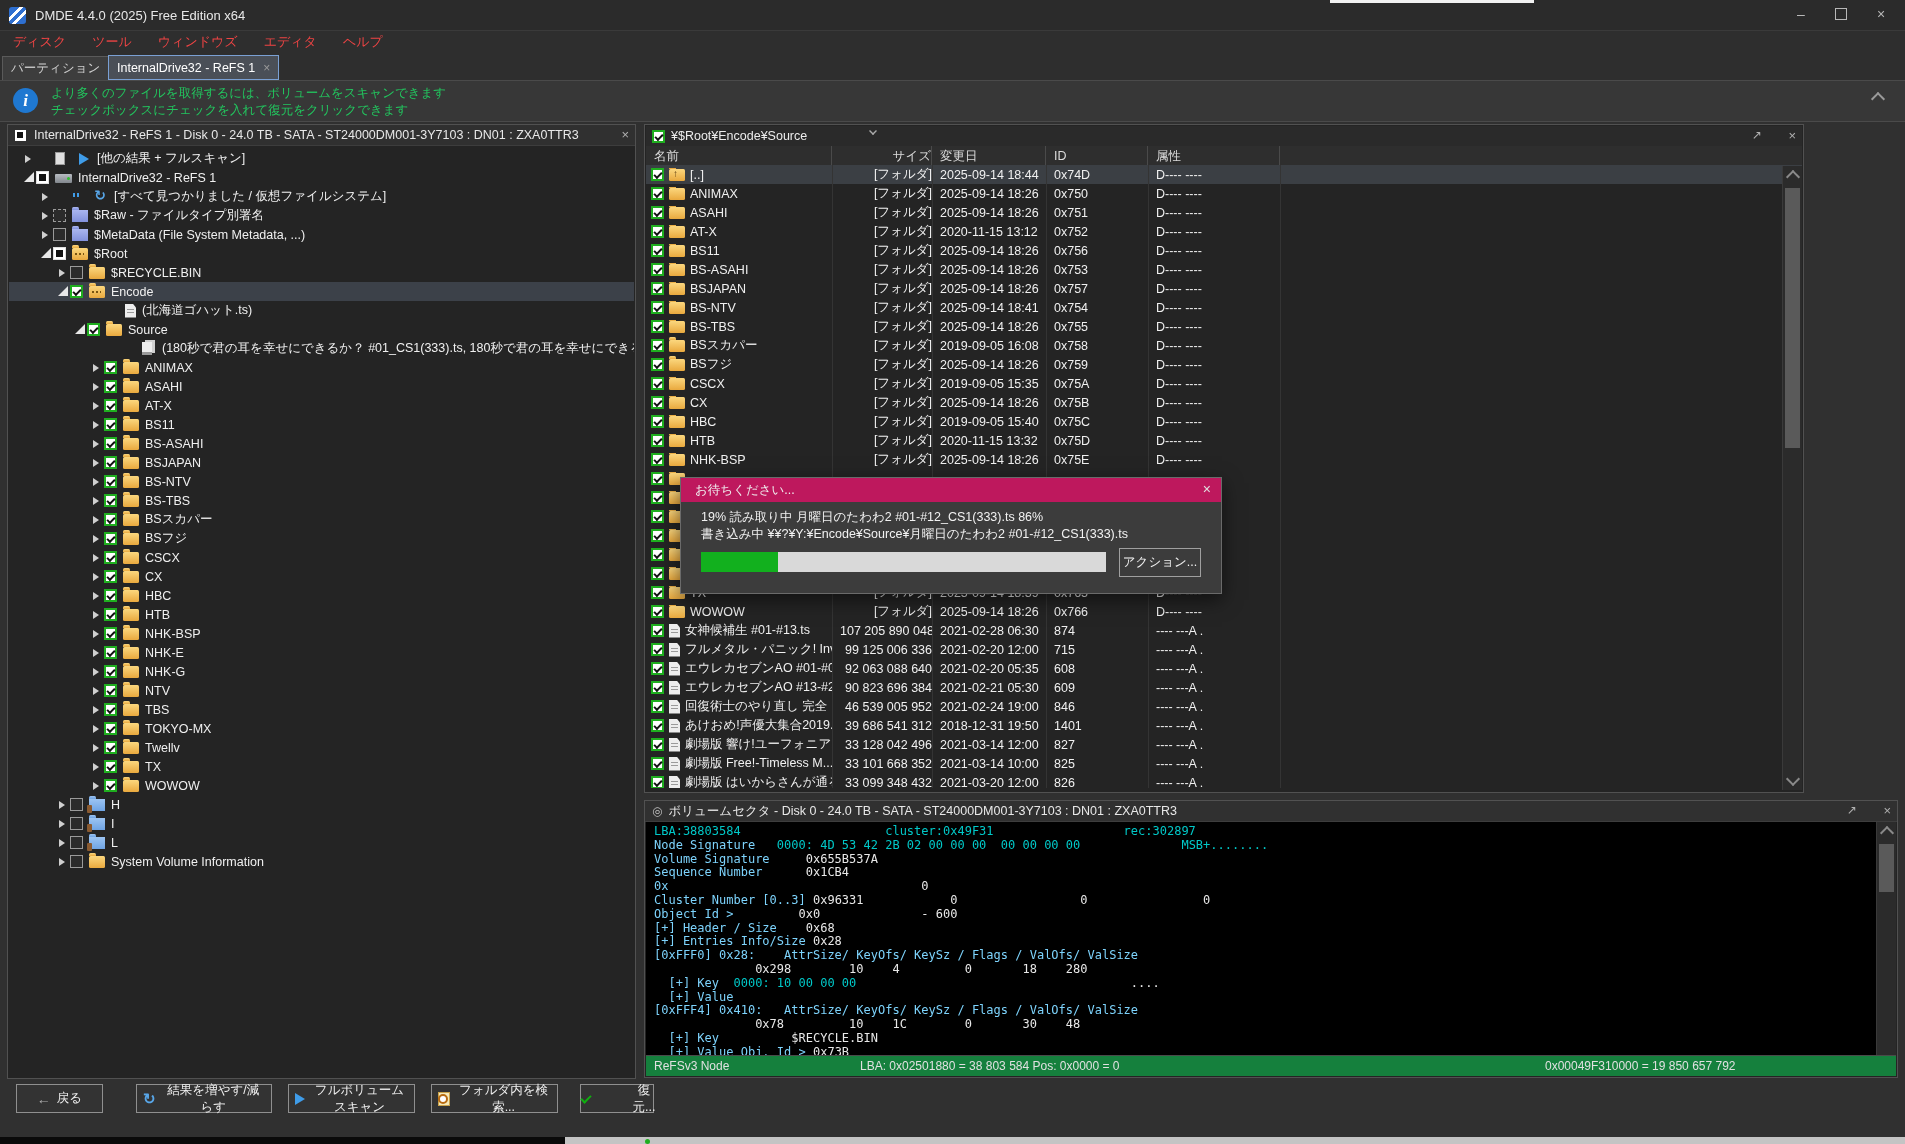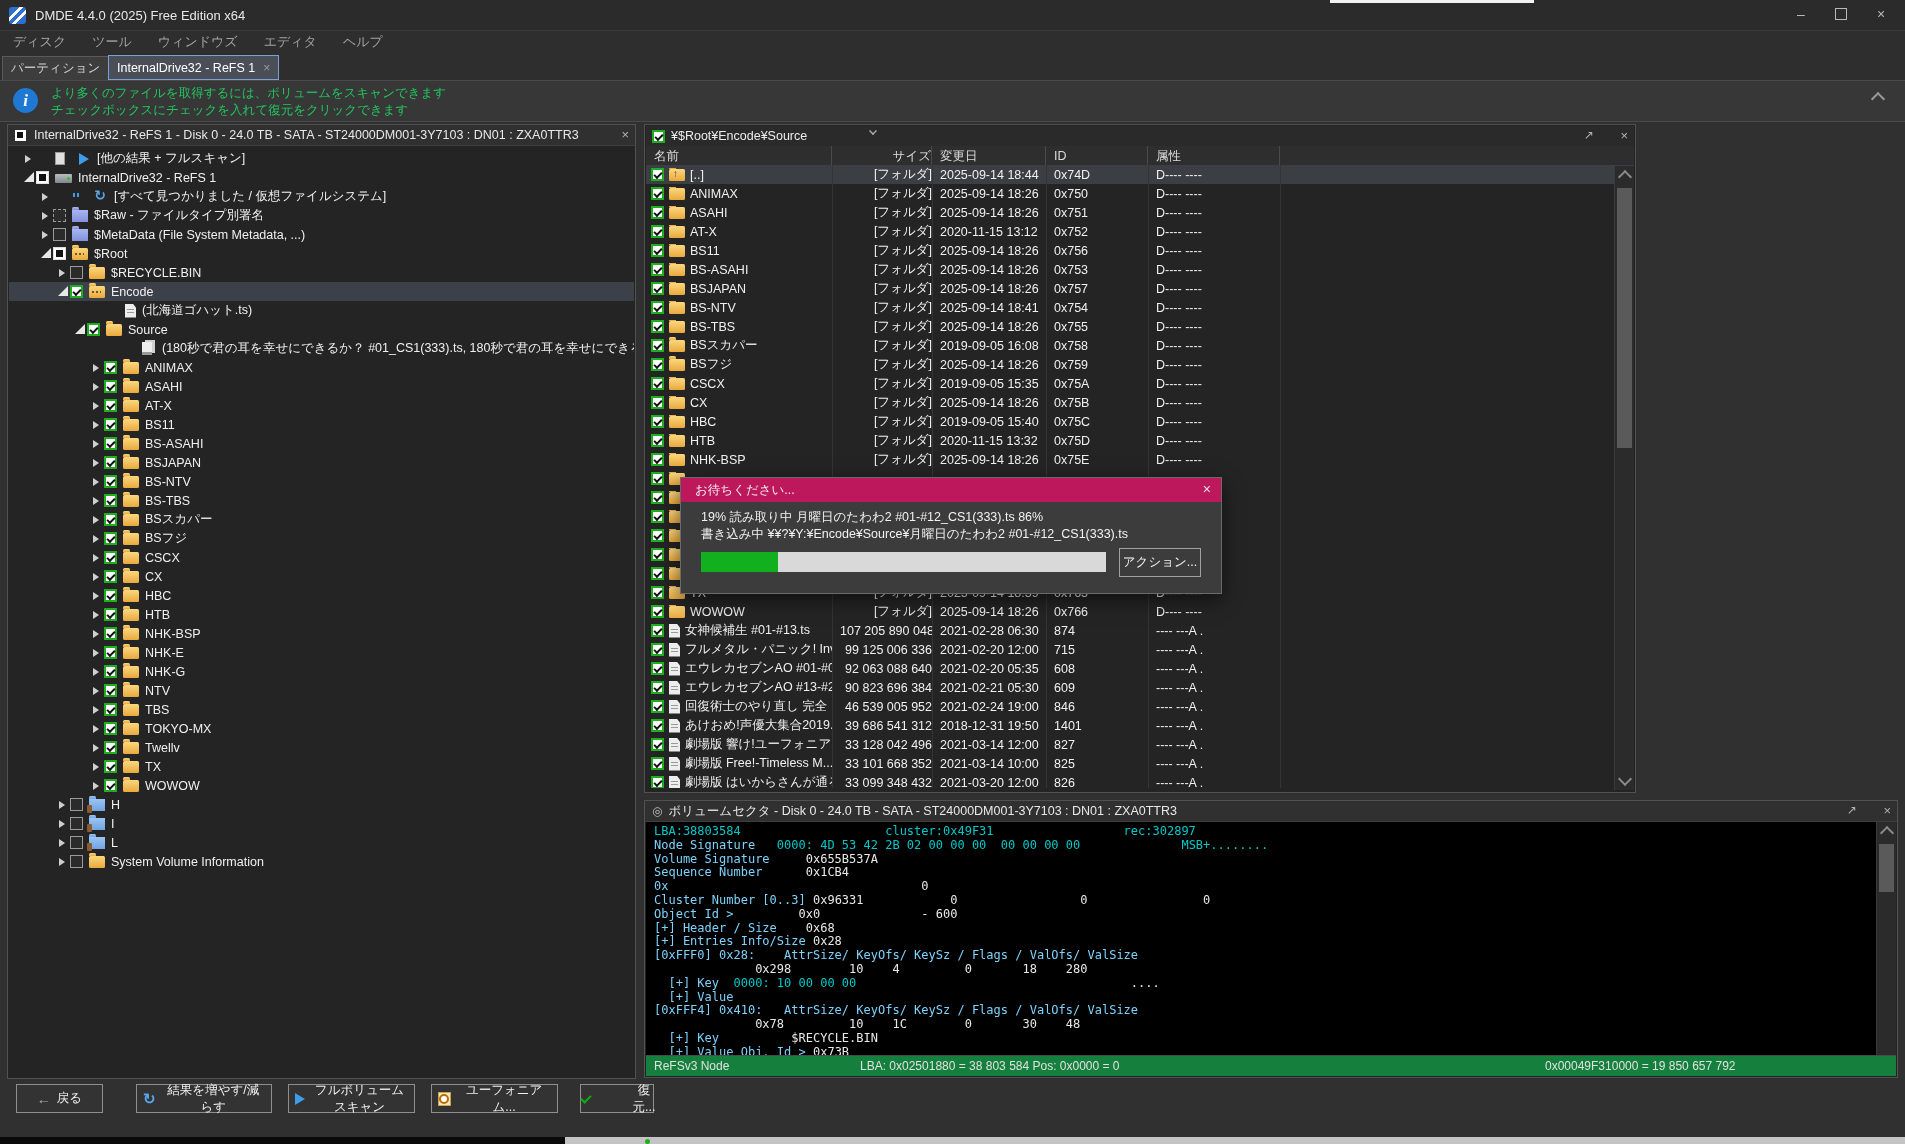--- a/index.html
+++ b/index.html
@@ -9,37 +9,37 @@
   #titlebar{left:0;top:0;width:1905px;height:30px;background:#2b2b2b;display:flex;align-items:center;border-bottom:1px solid #3a3a3a;}
   #appicon{width:17px;height:17px;margin:0 9px 0 9px;background:#2e6fd0;border-radius:3px;
     background-image:linear-gradient(135deg,transparent 30%,#fff 30%,#fff 42%,transparent 42%,transparent 58%,#fff 58%,#fff 70%,transparent 70%);}
   #apptitle{font-size:13px;color:#e8e8e8;}
   .wbtn{width:40px;height:28px;display:flex;align-items:center;justify-content:center;color:#b8b8b8;font-size:14px;}
   #winbtns{position:absolute;right:4px;top:0;display:flex;}
   .wboxicon{width:10px;height:10px;border:1px solid #b8b8b8;}
   #topstrip{left:1330px;top:0;width:204px;height:3px;background:#f2f2f2;}
   
   #menubar{left:0;top:31px;width:1905px;height:22px;background:#2e2e2e;display:flex;align-items:center;}
-  .menu-item{padding:0 13px;font-size:13px;color:#a3a3a3;font-family:Liberation Serif, serif;}
+  .menu-item{padding:0 13px;font-size:13px;color:#ef4444;font-family:Liberation Serif, serif;}
   
   #tabbar{left:0;top:53px;width:1905px;height:27px;background:#2e2e2e;border-bottom:1px solid #474747;}
   .tab{position:absolute;bottom:0;height:23px;display:flex;align-items:center;padding:0 8px;font-size:12.5px;
     background:#3d3d3d;border:1px solid #5a5a5a;border-bottom:none;color:#cfcfcf;}
   .tab.active{background:#4a4f57;border:1px solid #7aa0d4;color:#fff;}
   .tab-close{margin-left:8px;color:#9a9a9a;font-size:12px;}
   
   #banner{left:0;top:80px;width:1905px;height:40px;background:#373737;border-top:1px solid #4a4a4a;border-bottom:1px solid #4a4a4a;}
   #infoicon{position:absolute;left:13px;top:7px;width:25px;height:25px;border-radius:50%;background:#1f78d1;color:#fff;
     font-family:"Liberation Serif",serif;font-style:italic;font-weight:bold;font-size:17px;display:flex;align-items:center;justify-content:center;}
   .banner-line{position:absolute;left:51px;font-size:12.5px;color:#22c55e;}
   #banner-chevron{position:absolute;right:22px;top:13px;width:8px;height:8px;border-top:2px solid #9a9a9a;border-left:2px solid #9a9a9a;transform:rotate(45deg);}
   
   .panel{position:absolute;background:#242424;border:1px solid #515151;box-sizing:border-box;}
   #treePanel{left:7px;top:124px;width:629px;height:955px;}
-  #filePanel{left:644px;top:124px;width:992px;height:669px;}
+  #filePanel{left:644px;top:124px;width:1160px;height:669px;}
   #hexPanel{left:644px;top:800px;width:1254px;height:278px;}
   .phead{height:20px;background:#303030;display:flex;align-items:center;font-size:12.5px;color:#e8e8e8;position:relative;border-bottom:1px solid #3d3d3d;white-space:nowrap;overflow:hidden;}
   .pclose{position:absolute;right:6px;top:2px;color:#b0b0b0;font-size:13px;}
   .pmax{position:absolute;right:40px;top:2px;color:#b0b0b0;font-size:12px;}
   .partial-box{width:11px;height:11px;background:#fff;margin:0 8px 0 7px;position:relative;flex:none;}
   .partial-box::after{content:"";position:absolute;left:2px;top:2px;width:6px;height:6px;background:#111;}
   
   #treeBody{position:absolute;left:1px;top:24px;right:1px;bottom:1px;overflow:hidden;}
   .trow{height:19px;display:flex;align-items:center;font-size:12.5px;white-space:nowrap;color:#f0f0f0;}
   .trow.sel{background:#3c4149;}
@@ -868,18 +868,18 @@
 <button class="fbtn" style="left: 136px; width: 136px;">
     <i class="bic refresh">↻</i>
     <span>結果を増やす/減らす</span>
   </button>
 <button class="fbtn" style="left: 288px; width: 127px;">
     <i class="bic play"></i>
     <span>フルボリュームスキャン</span>
   </button>
 <button class="fbtn" style="left: 431px; width: 127px;">
     <i class="bic search"></i>
-    <span>ユーフォニアム...</span>
+    <span>フォルダ内を検索...</span>
   </button>
 <button class="fbtn" style="left: 580px; width: 74px; gap: 48px;">
     <i class="bic recover"></i>
     <span>復元...</span>
   </button>
 
 </body></html>

